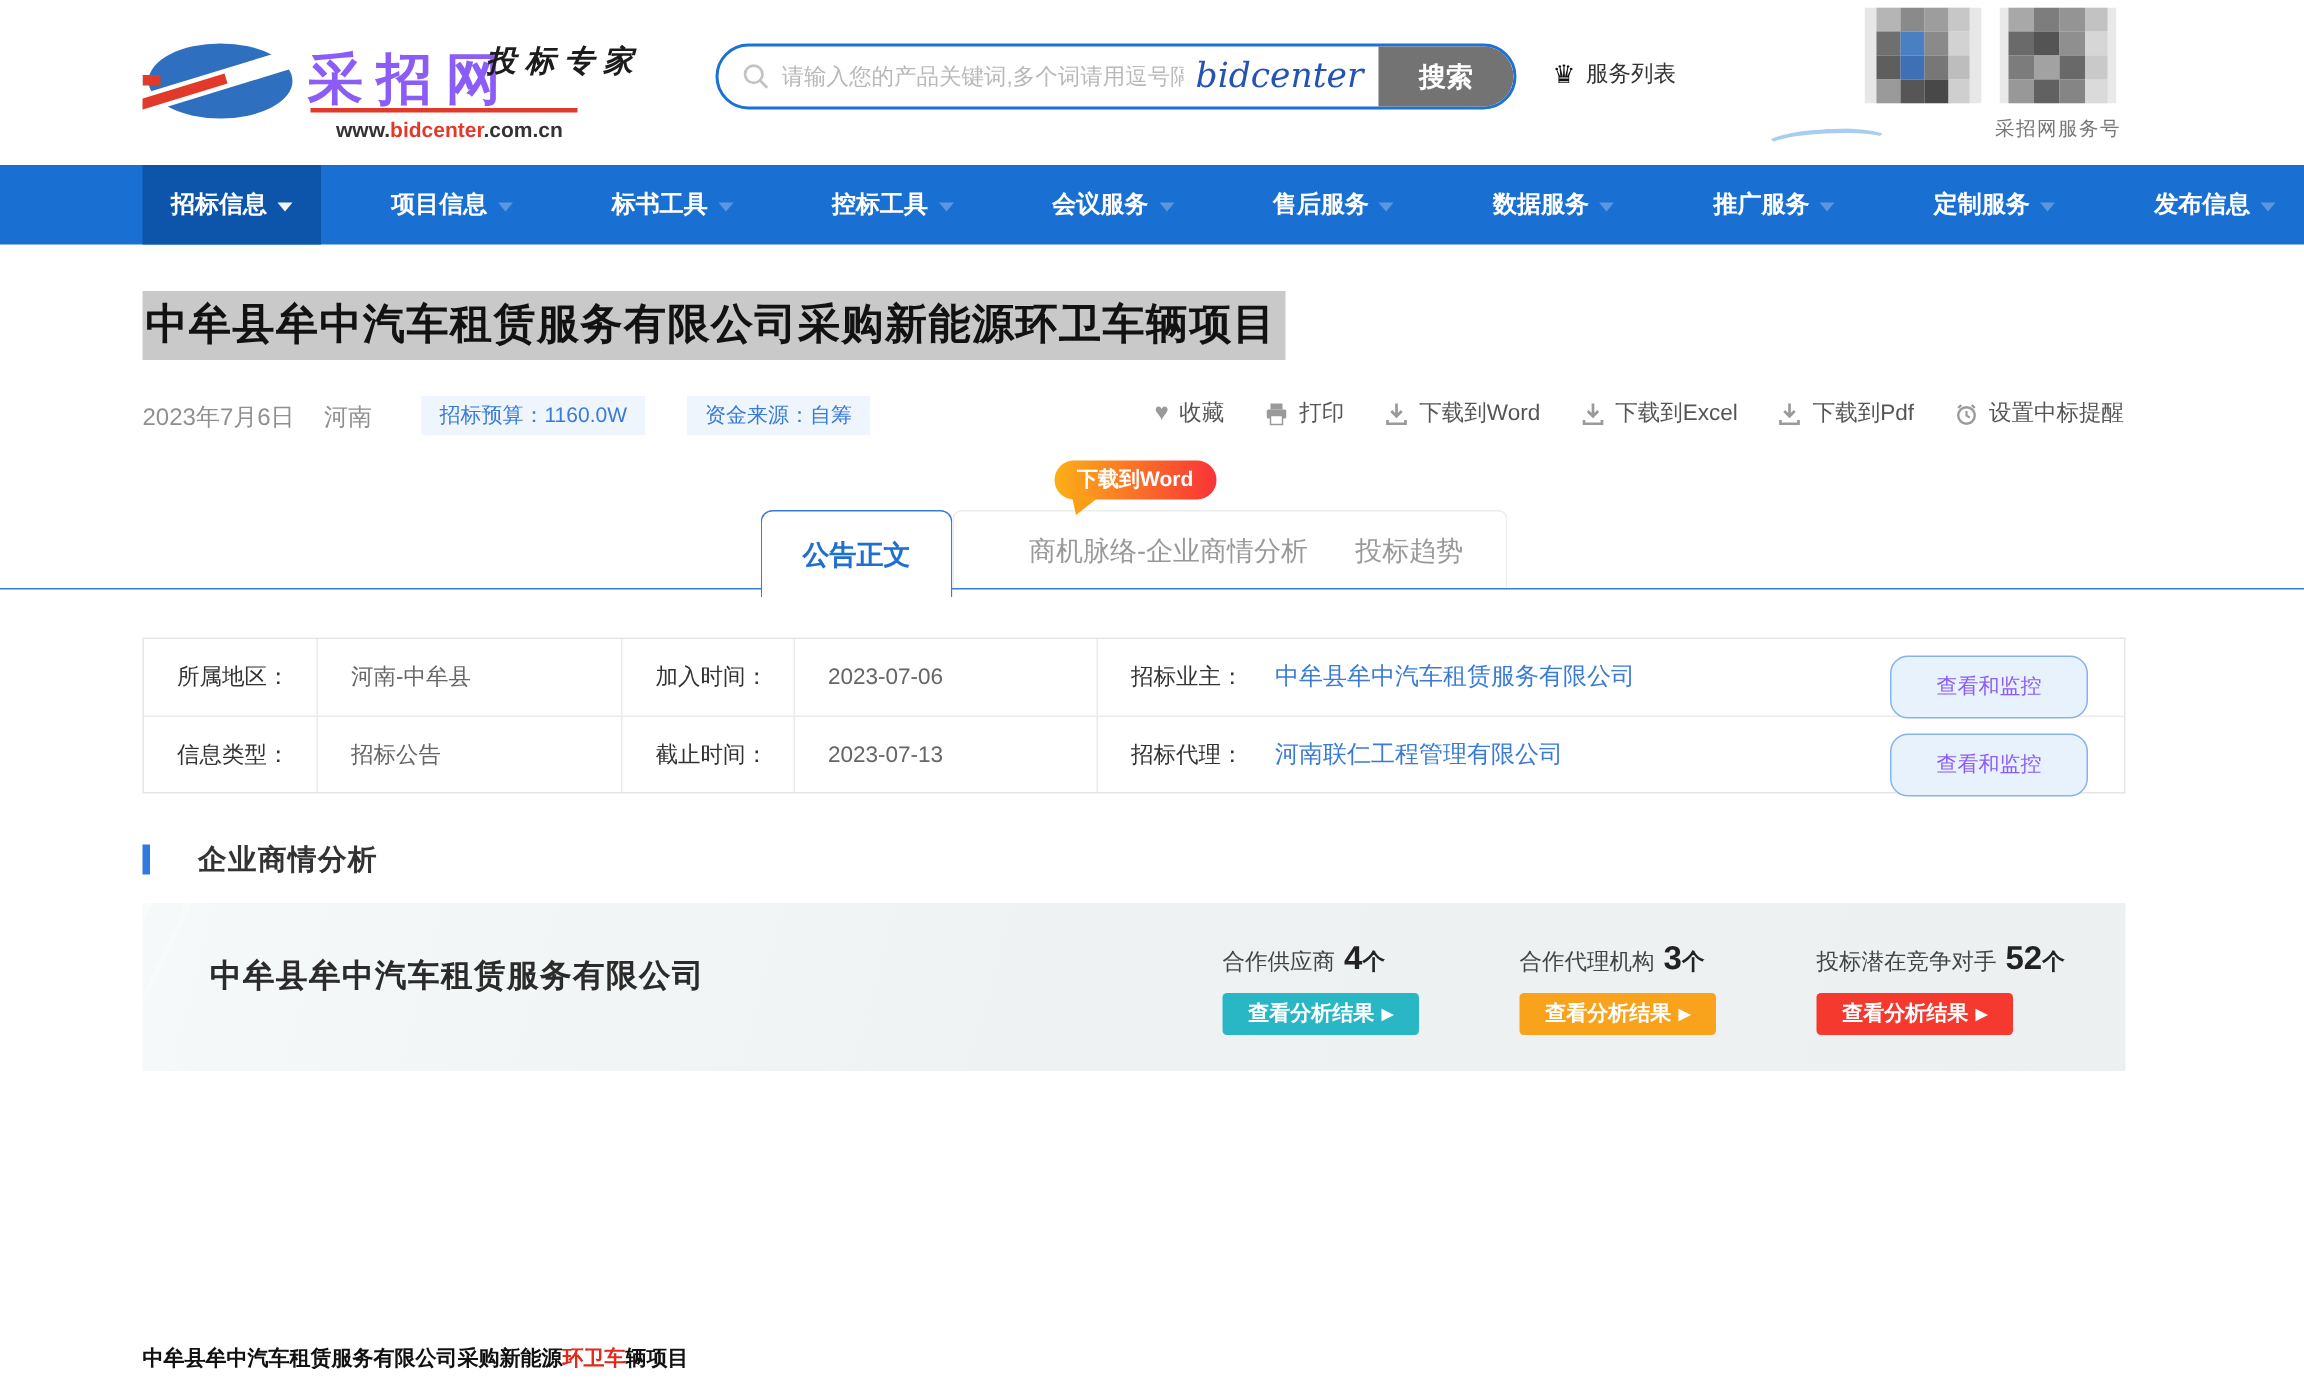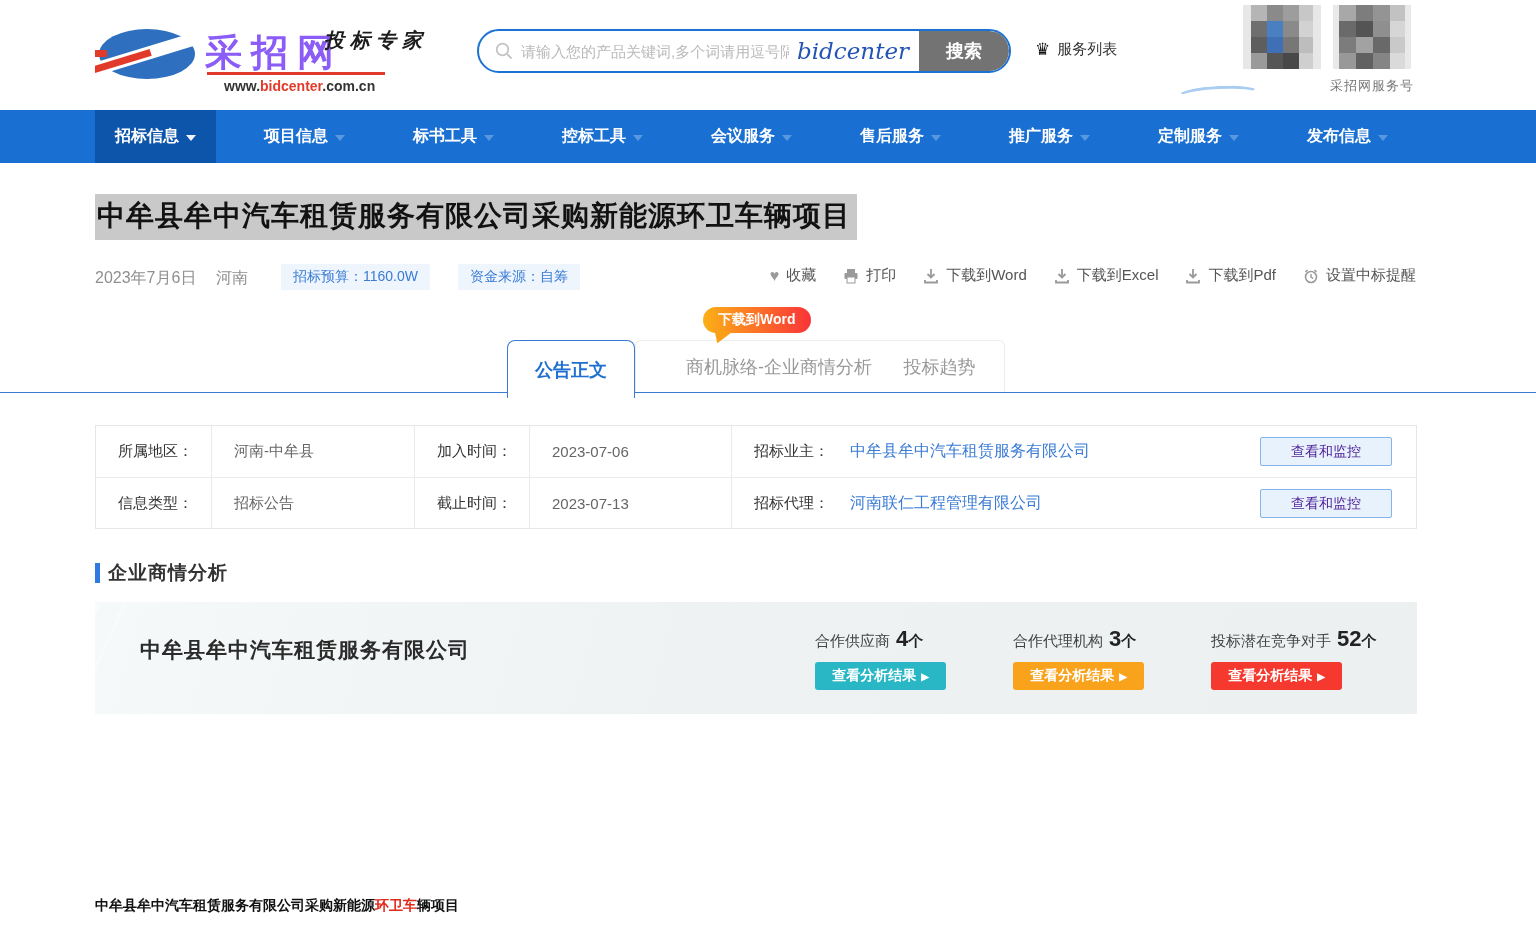--- a/index.html
+++ b/index.html
@@ -84,25 +84,25 @@
   .info-table { left:95px; top:425px; width:1322px; border:1px solid #e6e6e6; }
   .info-row { display:grid; grid-template-columns:116px 203px 115px 202px 684px; height:51px; }
   .info-row + .info-row { border-top:1px solid #ebebeb; }
   .cell { display:flex; align-items:center; padding-left:22px; font-size:15px; }
   .cell-border { border-right:1px solid #ebebeb; }
   .cell-label { color:#333; }
   .cell-value { color:#666; }
   .cell-party { position:relative; padding-left:0; }
   .party-label { width:118px; padding-left:22px; color:#333; }
   .party-link { color:#3a7bd5; font-size:16px; text-decoration:none; cursor:pointer; }
-  .monitor-btn { position:absolute; right:24px; top:11px; width:132px; height:29px; background:#e8f2fd;
-    border:1px solid #85b3ea; border-radius:2px; color:#4c1d95; font-size:14px; cursor:pointer; }
-
-  
-  .section-head { left:95px; top:560px; display:flex; align-items:center; gap:8px; }
+  .monitor-btn { position:absolute; right:24px; top:11px; width:132px; height:42px; background:#e8f2fd;
+    border:1px solid #85b3ea; border-radius:12px; color:#8b5cf6; font-size:14px; cursor:pointer; }
+
+  
+  .section-head { left:95px; top:560px; display:flex; align-items:center; gap:32px; }
   .section-bar { width:5px; height:20px; background:#2f7ae0; }
   .section-title { font-size:19px; font-weight:bold; color:#333; letter-spacing:1px; }
 
   .analysis-card { left:95px; top:602px; width:1322px; height:112px;
     background:linear-gradient(105deg,#f6f9f9 0%,#eef2f3 45%,#ecf0f1 100%); }
   .analysis-card::before { content:""; position:absolute; left:0; top:0; width:40%; height:100%;
     background:linear-gradient(115deg, rgba(255,255,255,.8) 0 6px, transparent 6px 26px,
       rgba(255,255,255,.55) 26px 30px, transparent 30px 60px); opacity:.5; }
   .company-name { position:absolute; left:45px; top:34px; font-size:21px; font-weight:bold; color:#2b2b2b; letter-spacing:1px; }
   .stat { position:absolute; top:24px; width:190px; }
@@ -218,20 +218,24 @@
     </a>
   <a class="nav-item">
       <span>会议服务</span>
       <span class="caret"></span>
     </a>
   <a class="nav-item">
       <span>售后服务</span>
       <span class="caret"></span>
     </a>
   <a class="nav-item">
+      <span>数据服务</span>
+      <span class="caret"></span>
+    </a>
+  <a class="nav-item">
       <span>推广服务</span>
       <span class="caret"></span>
     </a>
   <a class="nav-item">
       <span>定制服务</span>
       <span class="caret"></span>
     </a>
   <a class="nav-item">
       <span>发布信息</span>
       <span class="caret"></span>

